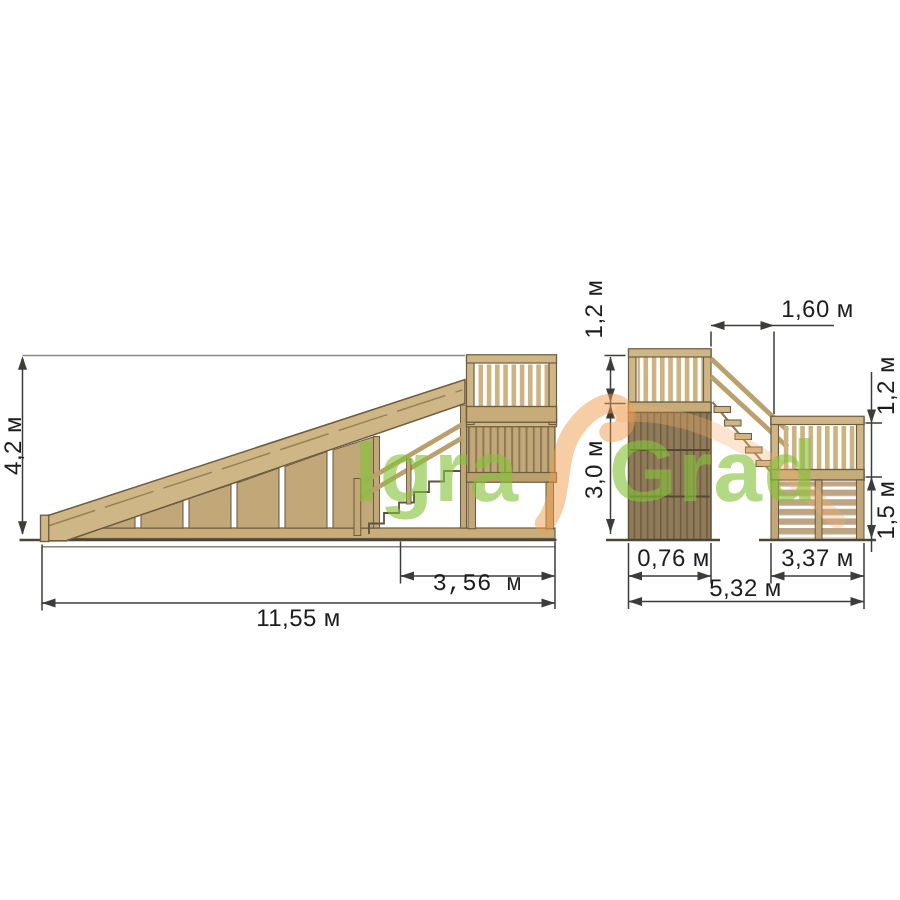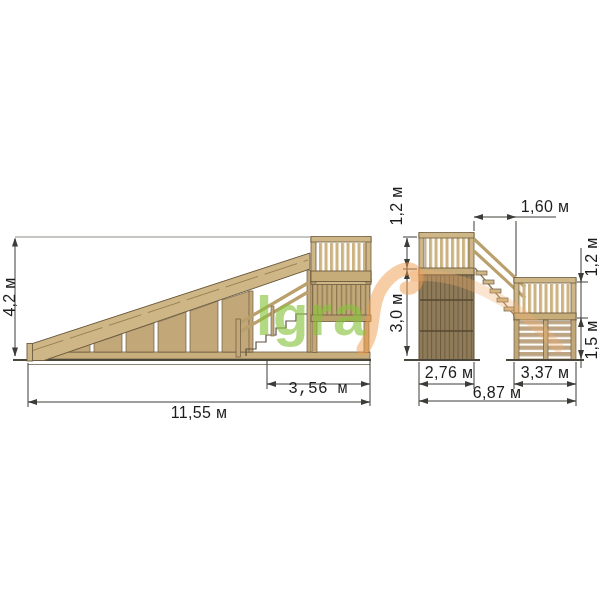--- a/index.html
+++ b/index.html
@@ -173,28 +173,29 @@
     <path d="M419,401 L428,398 L428,404 Z"></path>
         <path d="M576,401 L567,398 L567,404 Z"></path>
   </g>
 
   <g fill="none" stroke-linecap="round">
     <path d="M363,349 C377,332 369,305 383,286 C392,273 407,264 415,272 C421,279 415,290 406,288" stroke="#f09b4e" stroke-opacity="0.5" stroke-width="13"></path>
     <path d="M414,276 C460,272 515,300 558,347" stroke="#f3ae6e" stroke-opacity="0.32" stroke-width="11"></path>
   </g>
 </svg>
 
-<div class="wm" style="left:256px;top:286px;text-align:right;">Igra</div>
+<div class="wm" style="left:236px;top:286px;text-align:right;">Igra</div>
+<div class="wm" style="left:406px;top:286px;">Grad</div>
 
 <div class="dim-label vlabel" style="left:-25px;top:288px;">4,2 м</div>
 <div class="dim-label" style="left:283px;top:380px;font-family:Liberation Mono, monospace;">3,56 м</div>
 <div class="dim-label" style="left:164px;top:404px;">11,55 м</div>
 
 <div class="dim-label vlabel" style="left:362px;top:197px;">1,2 м</div>
 <div class="dim-label vlabel" style="left:362px;top:304px;">3,0 м</div>
 <div class="dim-label" style="left:510px;top:198px;">1,60 м</div>
 <div class="dim-label vlabel" style="left:557px;top:248px;">1,2 м</div>
 <div class="dim-label vlabel" style="left:557px;top:331px;">1,5 м</div>
-<div class="dim-label" style="left:414px;top:364px;">2,76 м</div>
+<div class="dim-label" style="left:414px;top:364px;">0,76 м</div>
 <div class="dim-label" style="left:510px;top:364px;">3,37 м</div>
-<div class="dim-label" style="left:462px;top:384px;">6,87 м</div>
+<div class="dim-label" style="left:462px;top:384px;">5,32 м</div>
 
 </div>
 
 </body></html>

